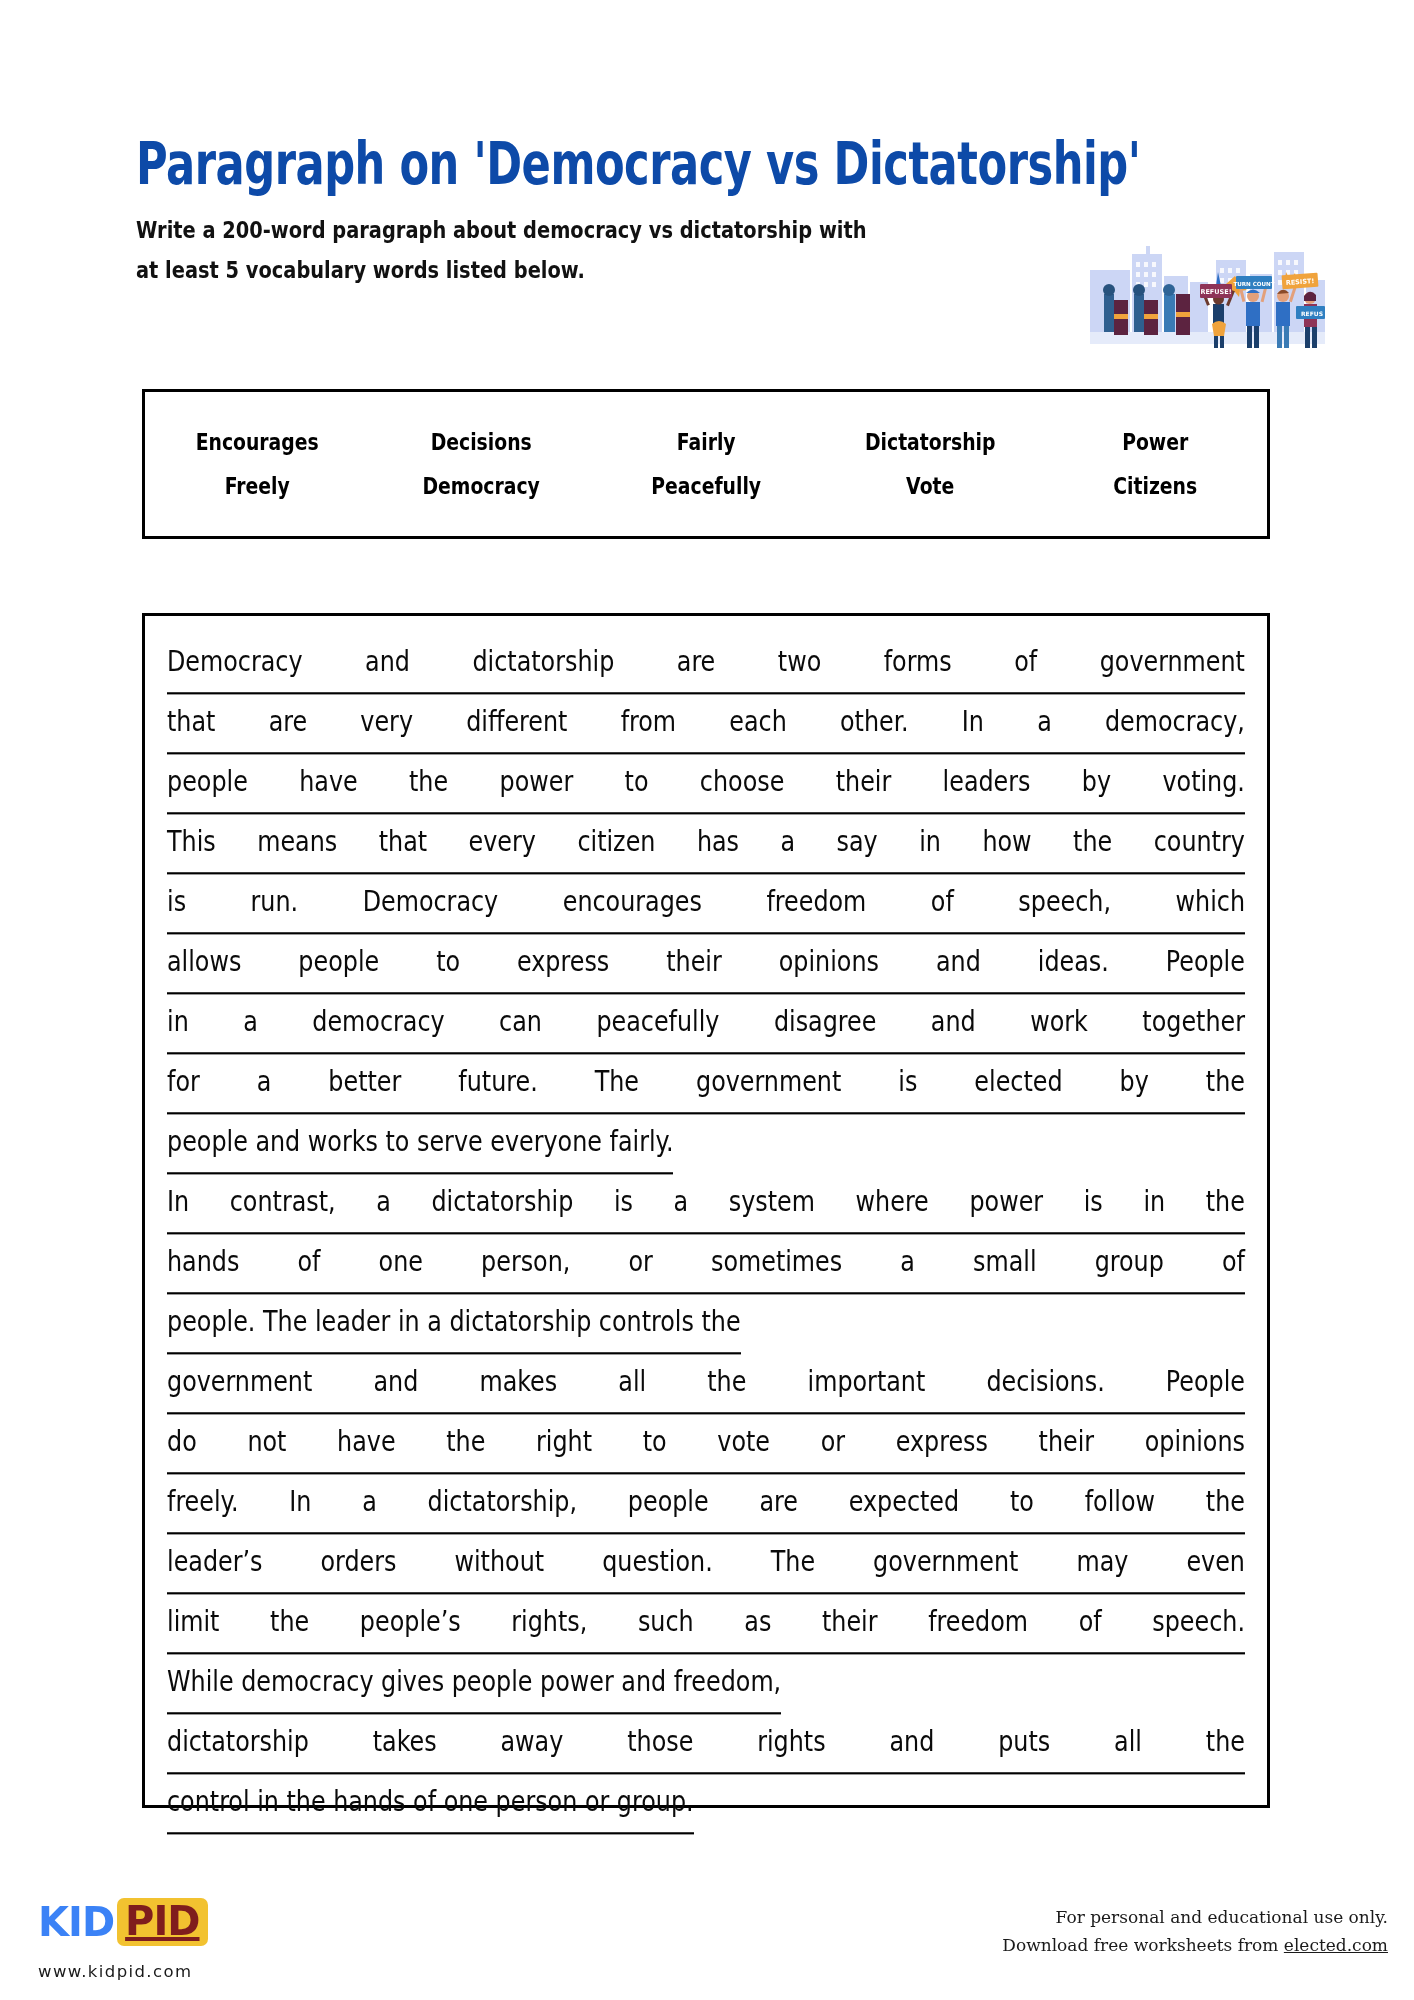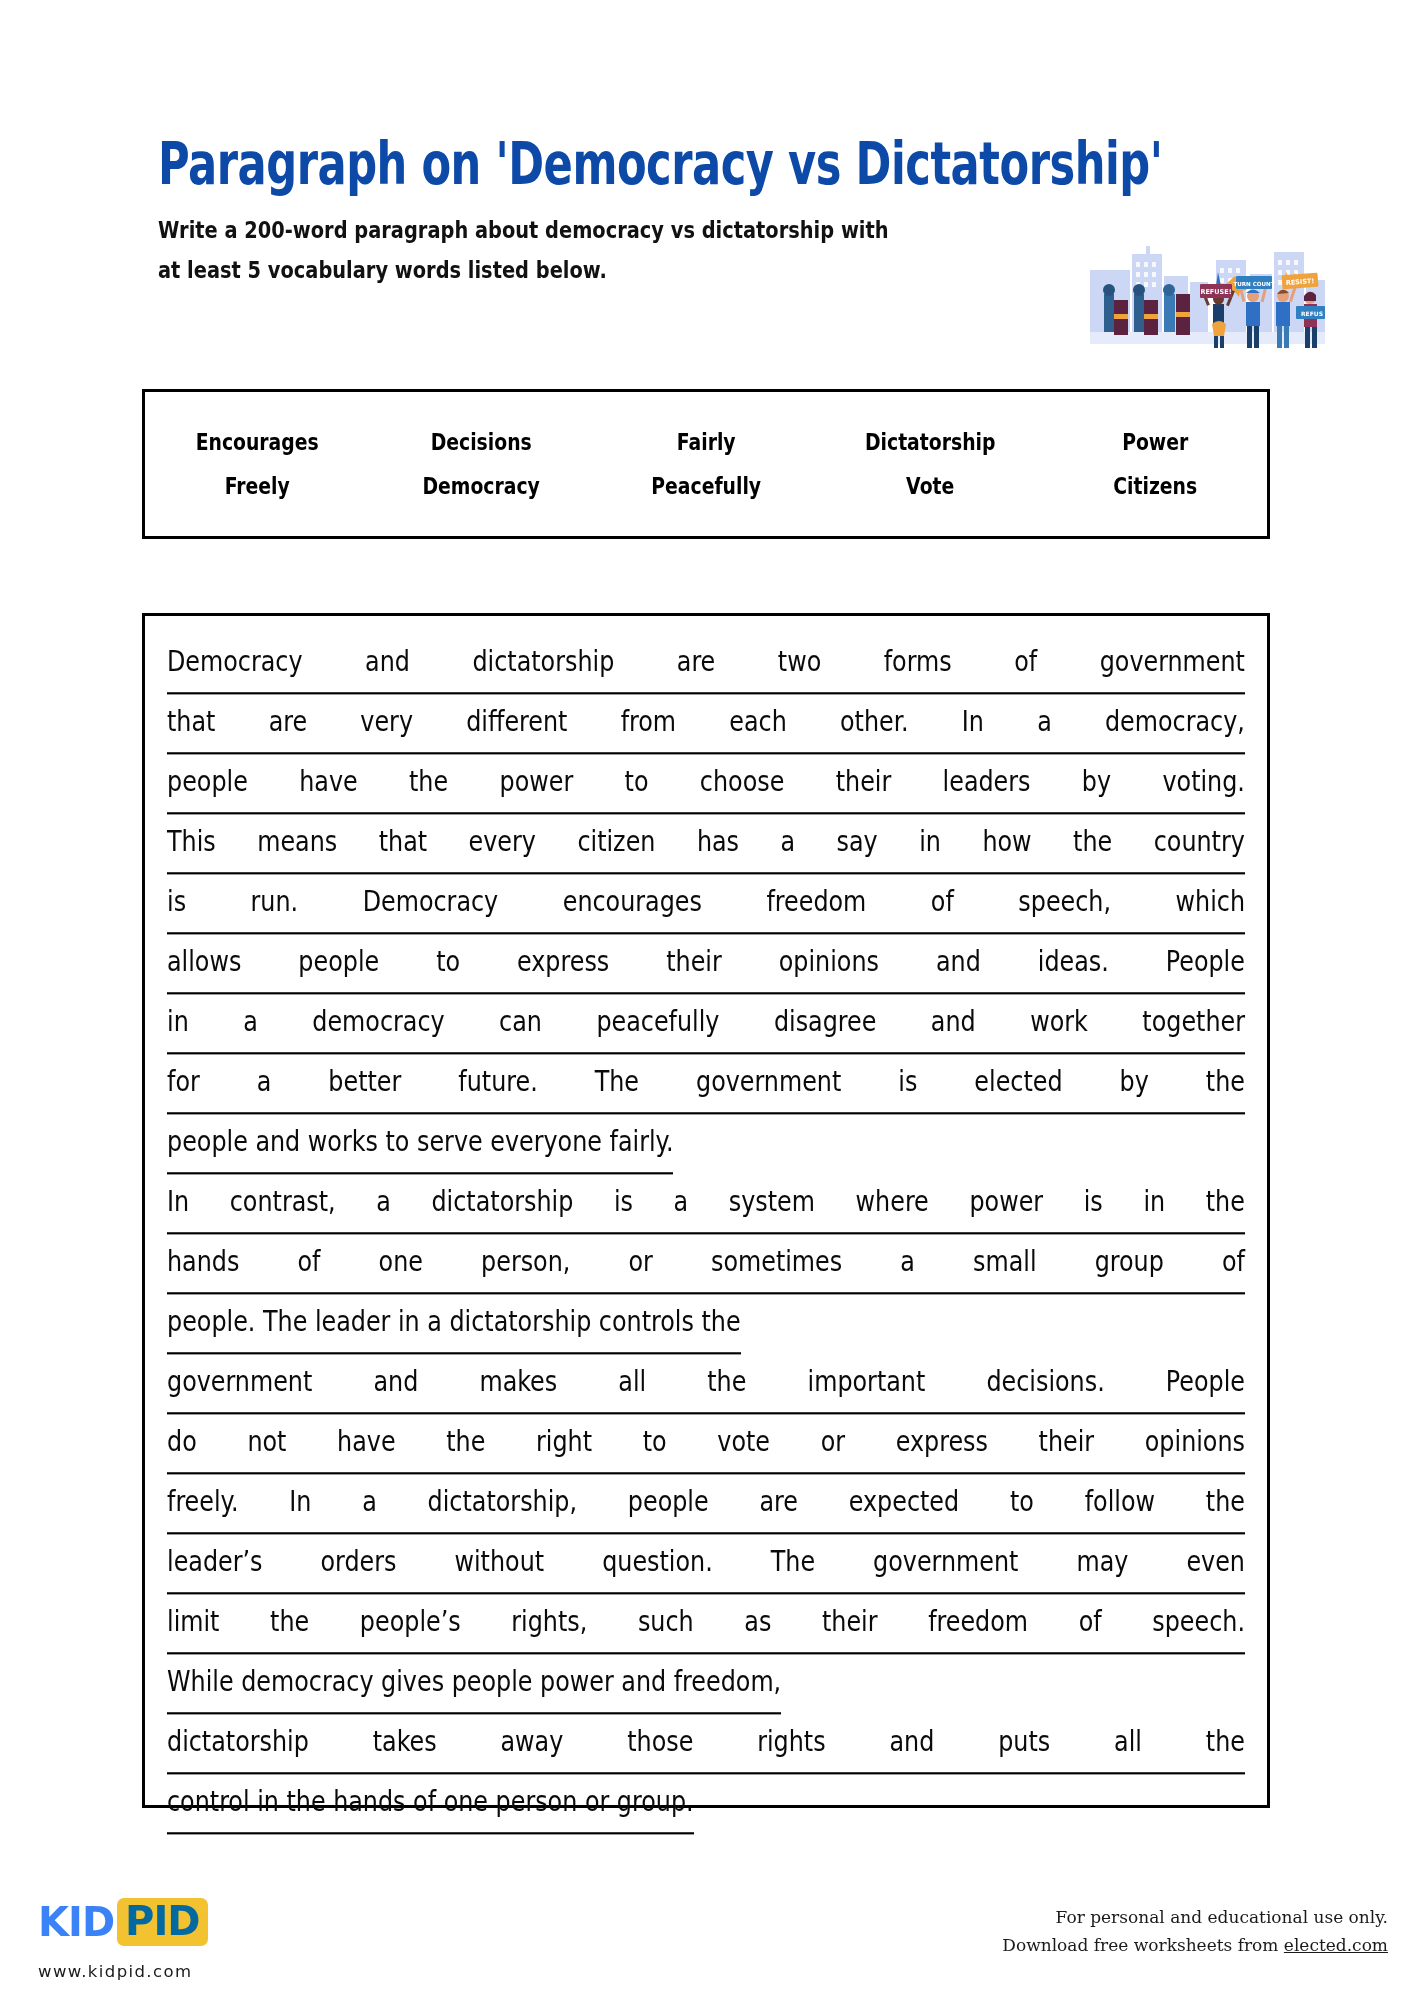--- a/index.html
+++ b/index.html
@@ -17,21 +17,21 @@
 
   .page {
     position: absolute;
     inset: 0;
     background: #ffffff;
   }
 
   
   .header {
     position: absolute;
-    left: 158px;
+    left: 136px;
     top: 128px;
     width: 1130px;
   }
   .title {
     font-family: "DejaVu Sans", sans-serif;
     font-weight: 700;
     font-size: 45px;
     line-height: 56px;
     letter-spacing: -0.5px;
     color: #0d4aa8;
@@ -155,22 +155,23 @@
     color: #3b82f6;
     letter-spacing: -1px;
   }
   .logo-pid-wrap {
     background: #f2c230;
     border-radius: 7px;
     padding: 1px 8px 3px 8px;
     margin-left: 3px;
   }
   .logo-pid {
-    color: #0369a1;
+    color: #7f1d1d;
     letter-spacing: -1px;
+    text-decoration: underline;
   }
   .logo-url {
     margin-top: 16px;
     font-family: "DejaVu Sans", sans-serif;
     font-size: 16.5px;
     letter-spacing: 1.4px;
     color: #1a1a1a;
   }
 
   .footer-note {

